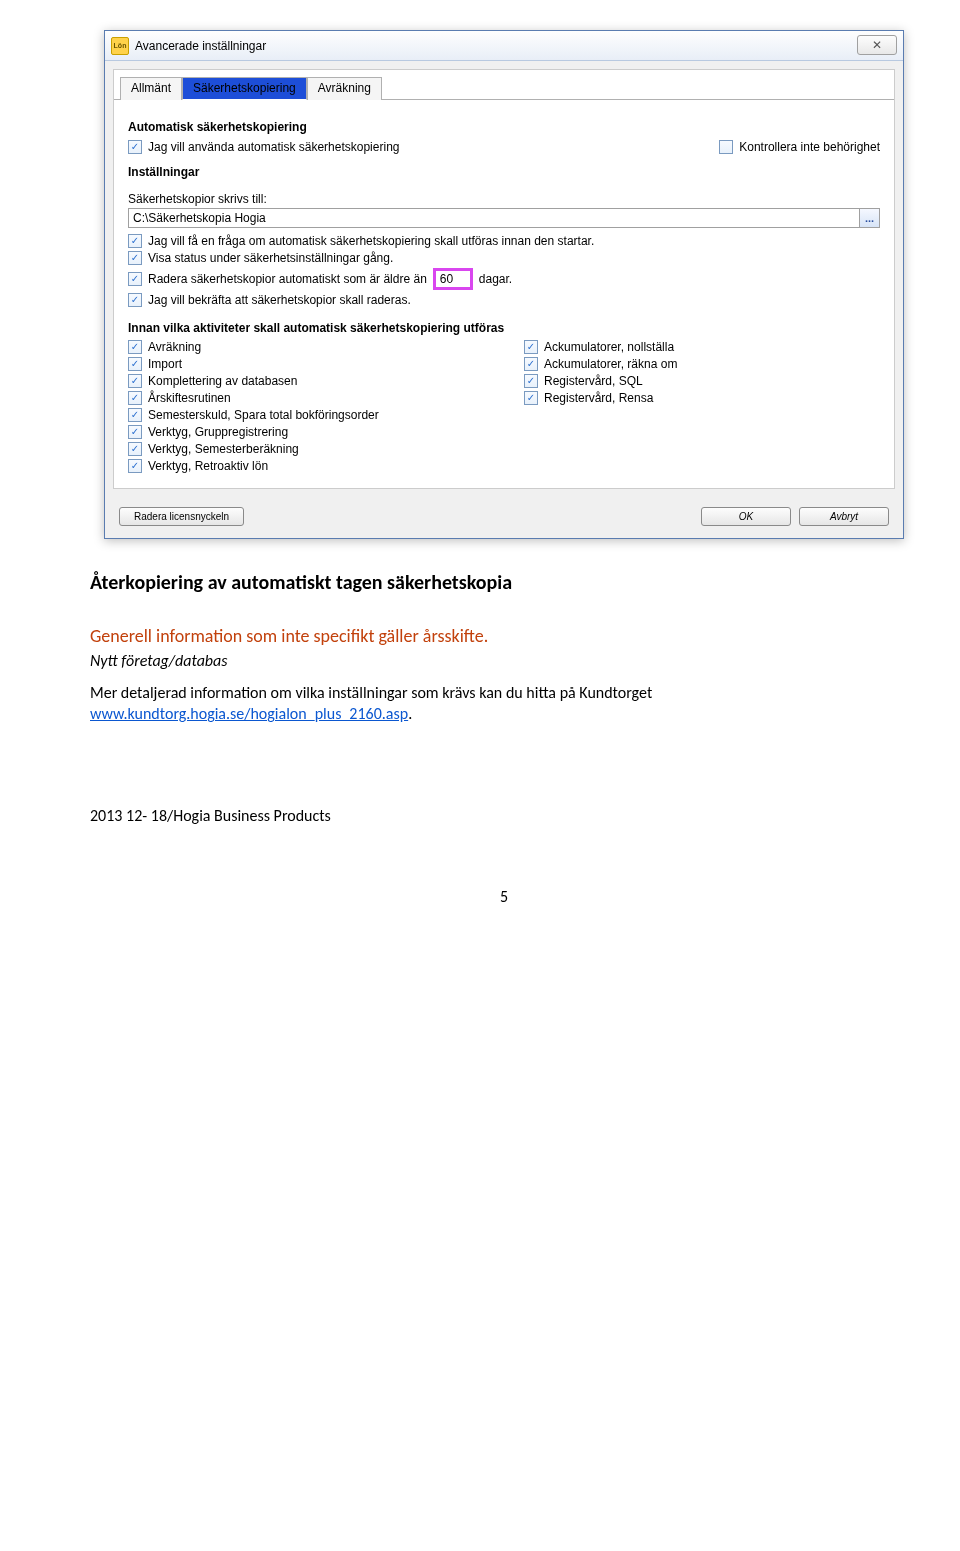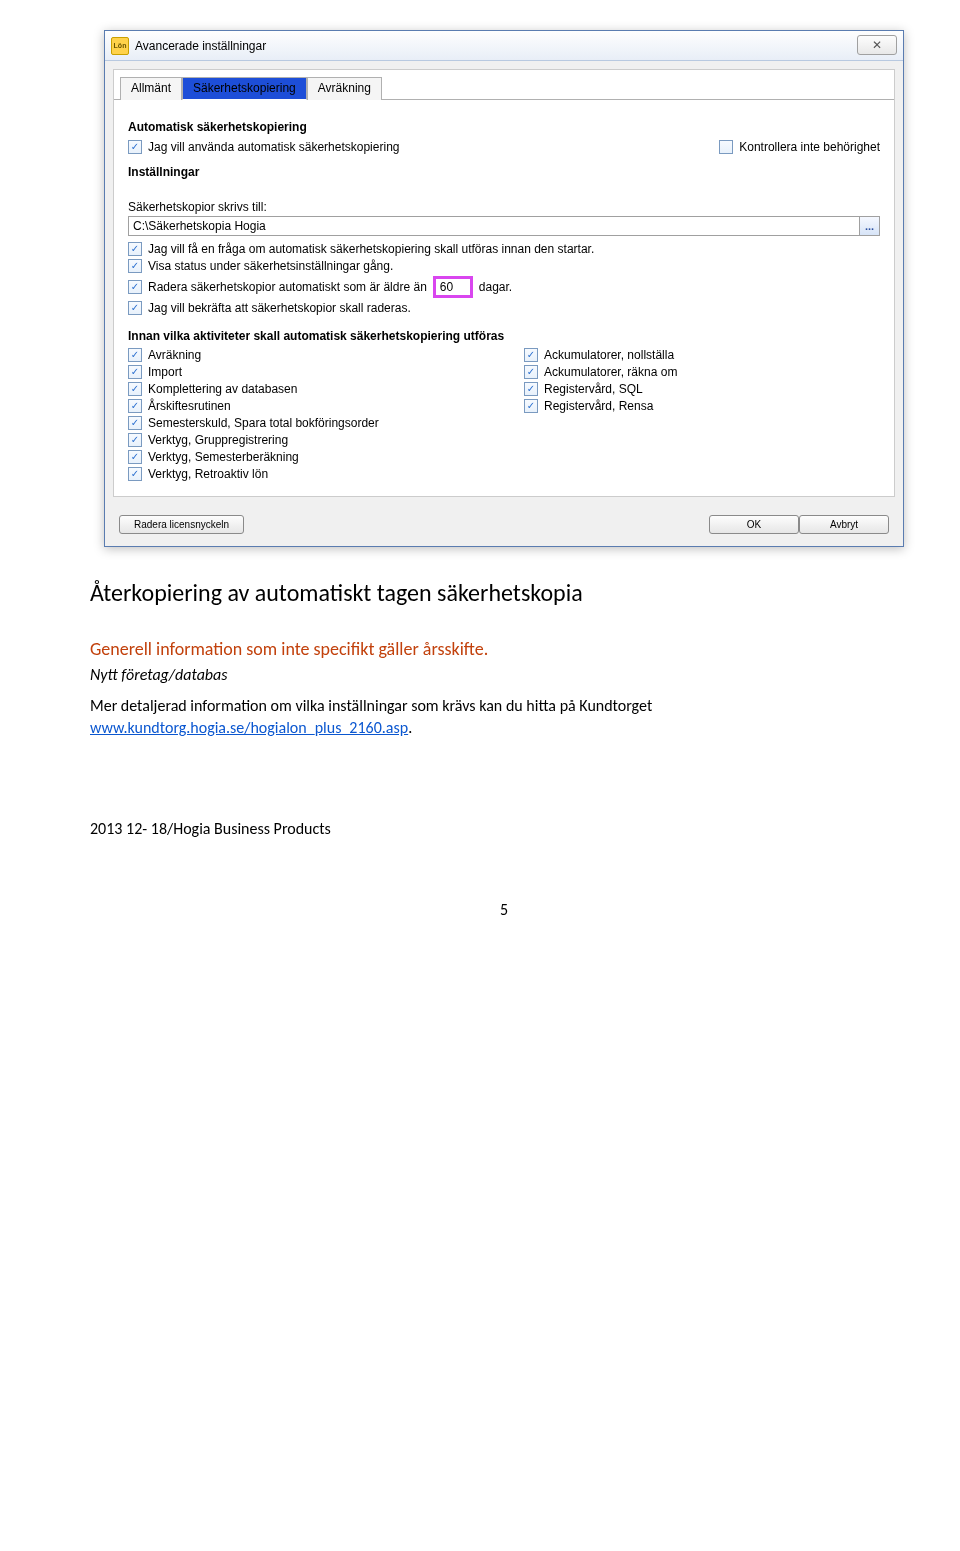--- a/index.html
+++ b/index.html
@@ -111,21 +111,21 @@
     margin-right: 6px;
     display: inline-flex;
     align-items: center;
     justify-content: center;
     font-size: 10px;
     color: #2a6fcf;
     line-height: 1;
   }
   .subtext {
     font-size: 12px;
-    margin-top: 21px;
+    margin-top: 13px;
   }
   .path-row {
     display: flex;
     align-items: stretch;
     border: 1px solid #a0a0a0;
     background: #fff;
     margin: 2px 0 6px 0;
   }
   .path-input {
     flex: 1;
@@ -156,40 +156,40 @@
     display: flex;
     gap: 40px;
     margin-top: 2px;
   }
   .col { flex: 1; }
   .dlg-buttons {
     display: flex;
     justify-content: space-between;
     padding: 10px 14px 12px 14px;
   }
-  .dlg-buttons .right { display: flex; gap: 0; }
+  .dlg-buttons .right { display: flex; gap: 8px; font-style: italic; }
   .winbtn {
     min-width: 90px;
     border: 1px solid #8a8a8a;
     border-radius: 3px;
     background: linear-gradient(to bottom,#fdfdfd,#e6e6e6);
     padding: 3px 14px;
     font-size: 10px;
     text-align: center;
   }
   
   .doc {
     font-family: Calibri, "Segoe UI", Arial, sans-serif;
     font-size: 16px;
     line-height: 1.35;
     padding: 0 10px;
   }
   .doc h2 {
-    font-size: 24px;
-    font-weight: normal;
+    font-size: 20px;
+    font-weight: bold;
     margin-top: 18px;
     margin-bottom: 4px;
     color: #000;
   }
   .doc h3.blue {
     font-size: 18px;
     color: #c2410c;
     margin-top: 28px;
     margin-bottom: 2px;
     font-weight: normal;

